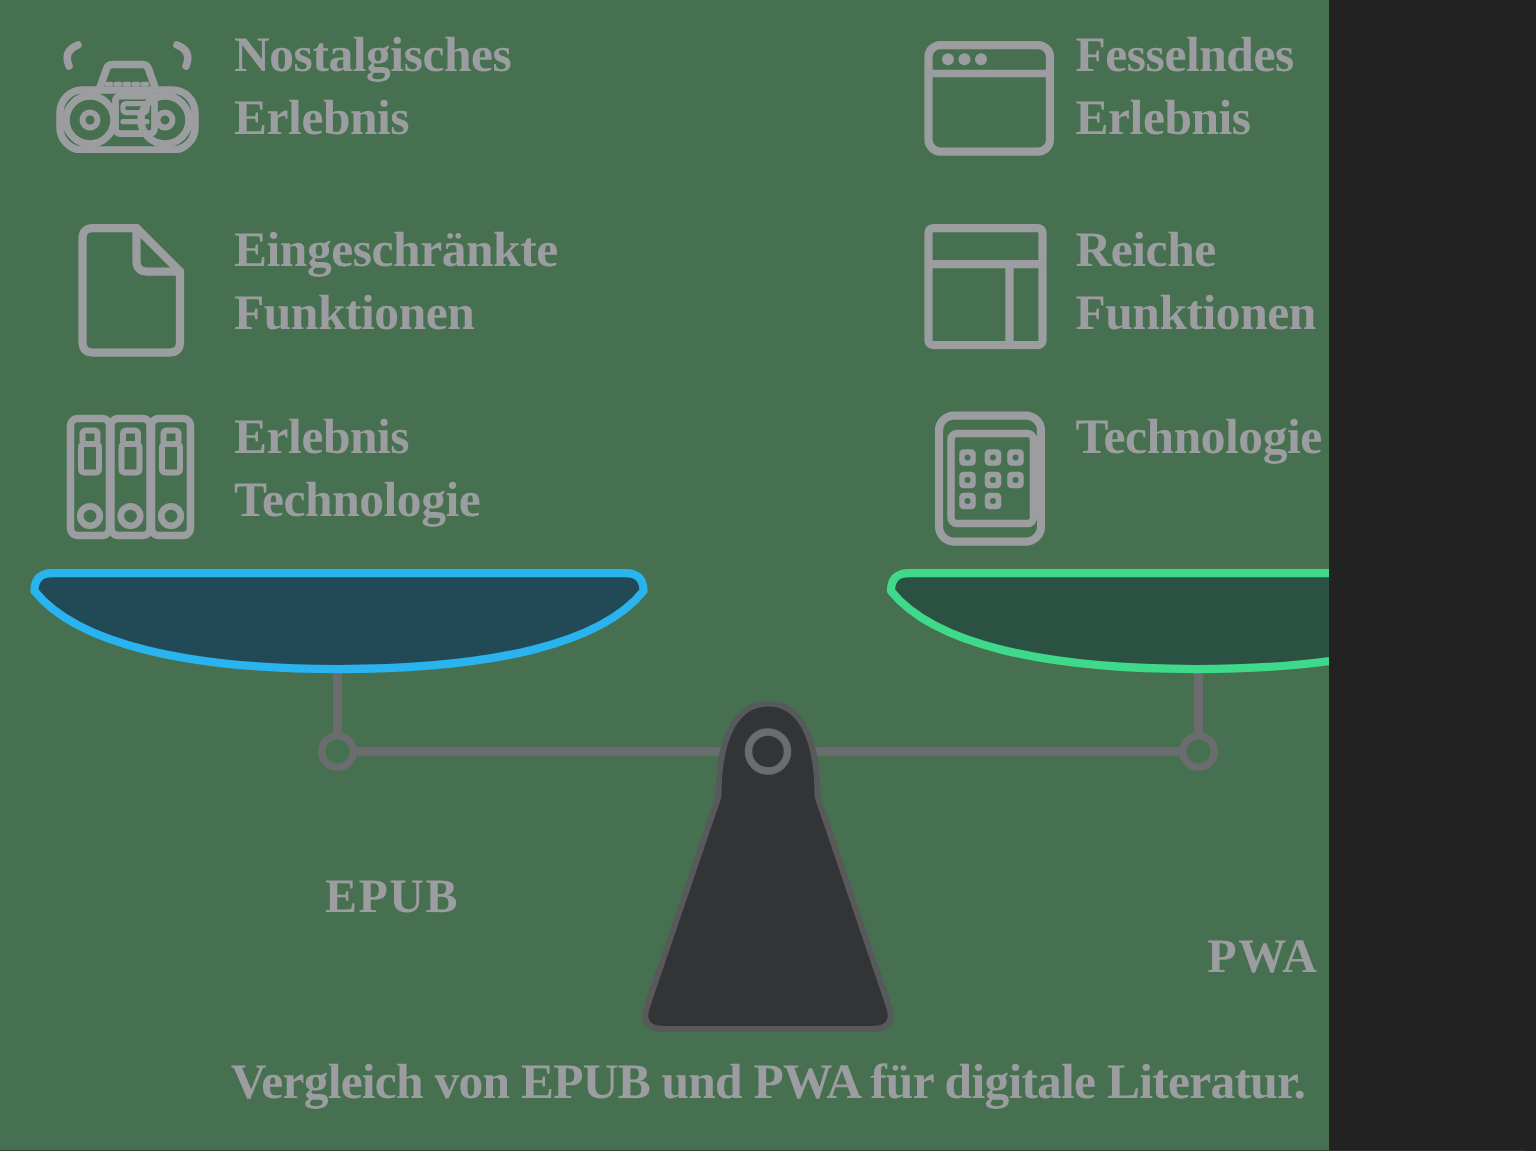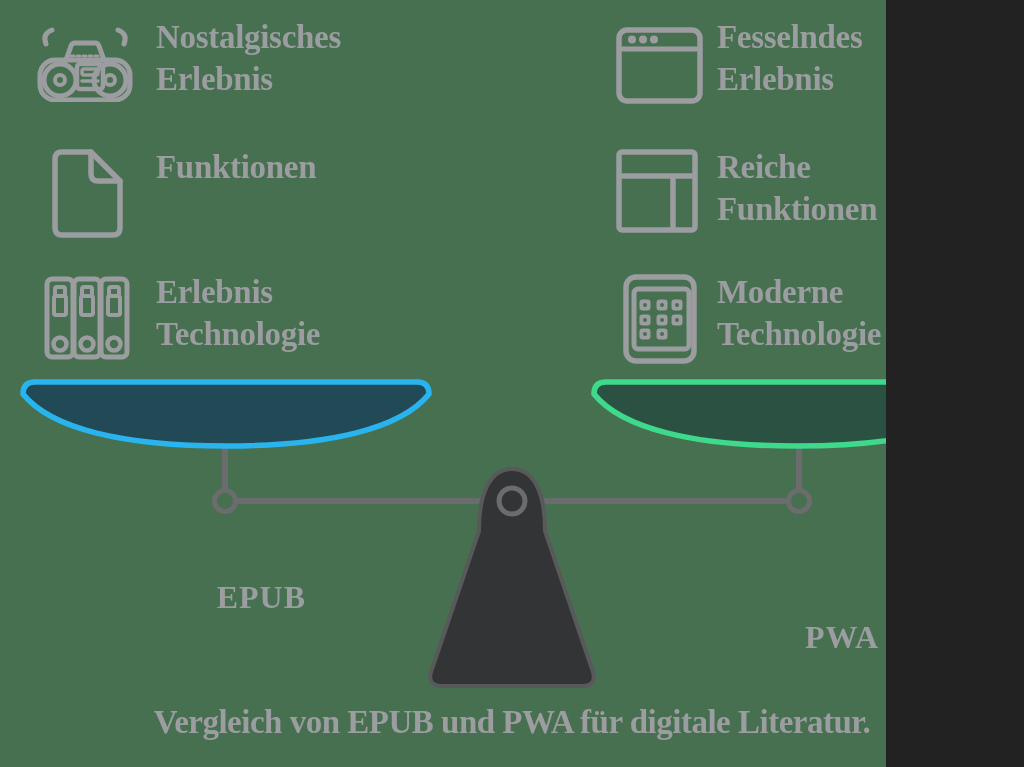--- a/index.html
+++ b/index.html
@@ -111,36 +111,36 @@
     <circle cx="54" cy="46" r="2" fill="var(--background)" stroke="none"></circle>
     <circle cx="22" cy="60" r="2" fill="var(--background)" stroke="none"></circle>
     <circle cx="39" cy="60" r="2" fill="var(--background)" stroke="none"></circle>
   </svg>
 
   <div class="flabel f-l row1">
     <div>Nostalgisches</div>
     <div>Erlebnis</div>
   </div>
   <div class="flabel f-l row2">
+    <div>Eingeschränkte</div>
     <div>Funktionen</div>
   </div>
   <div class="flabel f-l row3">
     <div>Erlebnis</div>
     <div>Technologie</div>
   </div>
   <div class="flabel f-r row1">
     <div>Fesselndes</div>
     <div>Erlebnis</div>
   </div>
   <div class="flabel f-r row2">
     <div>Reiche</div>
     <div>Funktionen</div>
   </div>
   <div class="flabel f-r row3">
-    <div>Moderne</div>
     <div>Technologie</div>
   </div>
 
   <div>
     <div class="stem stem-left"></div>
     <div class="stem stem-right"></div>
     <div class="beam"></div>
     <div class="ring ring-left"></div>
     <div class="ring ring-right"></div>
 

